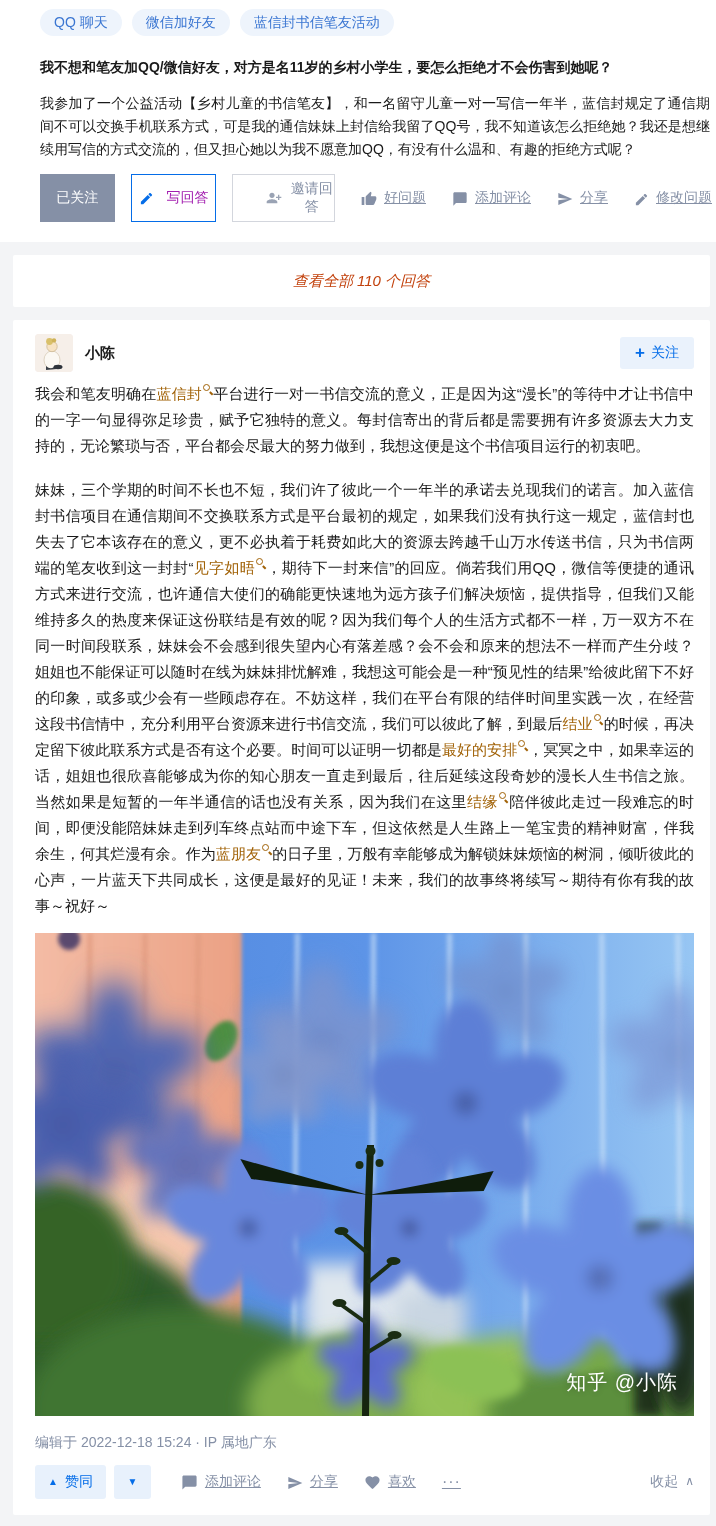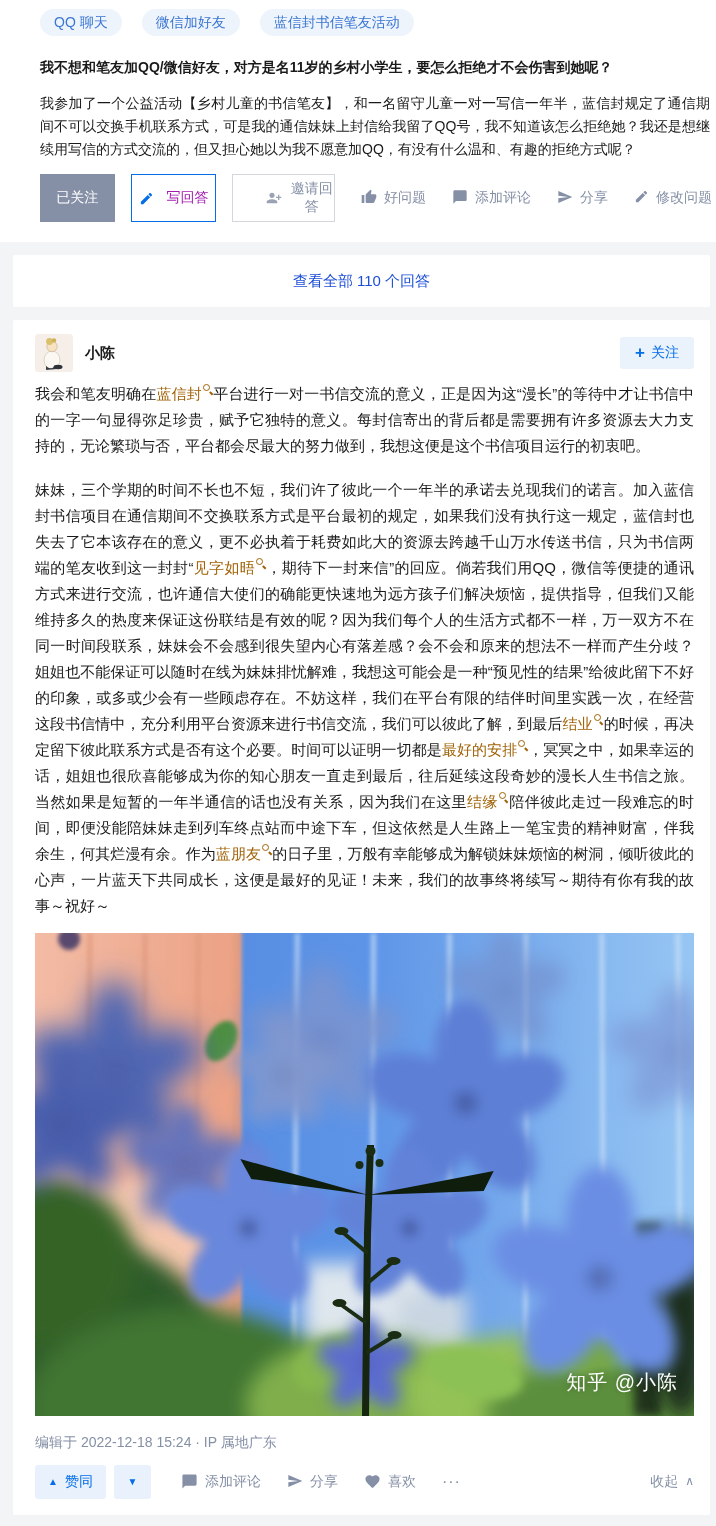--- a/index.html
+++ b/index.html
@@ -5,40 +5,40 @@
   * { margin:0; padding:0; box-sizing:border-box; }
   html,body { width:716px; }
   body {
     background:#f3f4f6;
     font-family:"Liberation Sans","DejaVu Sans",sans-serif;
     color:#1a1a1a;
     overflow:hidden;
   }
   
   .q-card { background:#fff; padding:9px 4px 20px 40px; }
-  .tag-row { display:flex; gap:20px;align-items:flex-end; }
+  .tag-row { display:flex; gap:10px;align-items:flex-end; }
   .tag {
     display:inline-flex; align-items:center; height:27px; padding:0 14px;
     background:#eef4fc; color:#3b76d2; font-size:14px; border-radius:14px;
     cursor:pointer; white-space:nowrap;
   }
   .q-title { margin-top:16px; font-size:14px; font-weight:bold; line-height:31px; color:#1a1a1a; padding-right:0px; }
   .q-desc { margin-top:9px; font-size:14px; line-height:23px; color:#1a1a1a; text-align:justify; padding-right:2px; }
   .q-actions { margin-top:13px; display:flex; align-items:center; }
   .btn { display:inline-flex; align-items:center; justify-content:center; height:48px; border-radius:0; font-size:14px; cursor:pointer; border:none; background:none; }
   .btn-followed { width:96px; background:#8590a6; color:#fff; }
   .btn-write { width:110px; background:#fff; border:1px solid #056de8; color:#a21caf; margin-left:16px; gap:13px; }
   .btn-invite { width:122px; background:#fff; border:1px solid #d3d6dd; color:#8590a6; margin-left:16px; gap:7px;padding-left:33px; }
-  .txt-btn { display:inline-flex; align-items:flex-start; gap:7px; color:#8590a6; font-size:14px; margin-left:26px; cursor:pointer; white-space:nowrap; }
+  .txt-btn { display:inline-flex; align-items:flex-end; gap:7px; color:#8590a6; font-size:14px; margin-left:26px; cursor:pointer; white-space:nowrap;text-decoration:underline; }
   .txt-btn svg, .btn svg { flex:0 0 auto; }
   
   .viewall-card {
     margin:13px 6px 0 13px; background:#fff; height:52px; border-radius:2px;
     display:flex; align-items:center; justify-content:center;
-    color:#1d4ed8; font-size:15px; cursor:pointer;
+    color:#c2410c; font-size:15px; cursor:pointer;font-style:italic;
   }
   
   .a-card { margin:13px 6px 8px 13px; background:#fff; border-radius:2px; padding:14px 16px 16px 22px; }
   .a-head { display:flex; align-items:center; }
   .avatar { width:38px; height:38px; border-radius:4px; overflow:hidden; background:#f6efe9; flex:0 0 auto; cursor:pointer; }
   .a-name { margin-left:12px; font-size:15px; font-weight:bold; color:#1a1a1a; cursor:pointer; }
   .btn-follow {
     margin-left:auto; height:32px; padding:0 15px; border-radius:3px;
     background:#eaf2fc; color:#056de8; font-size:14px;
     display:inline-flex; align-items:center; gap:6px; cursor:pointer; border:none;

